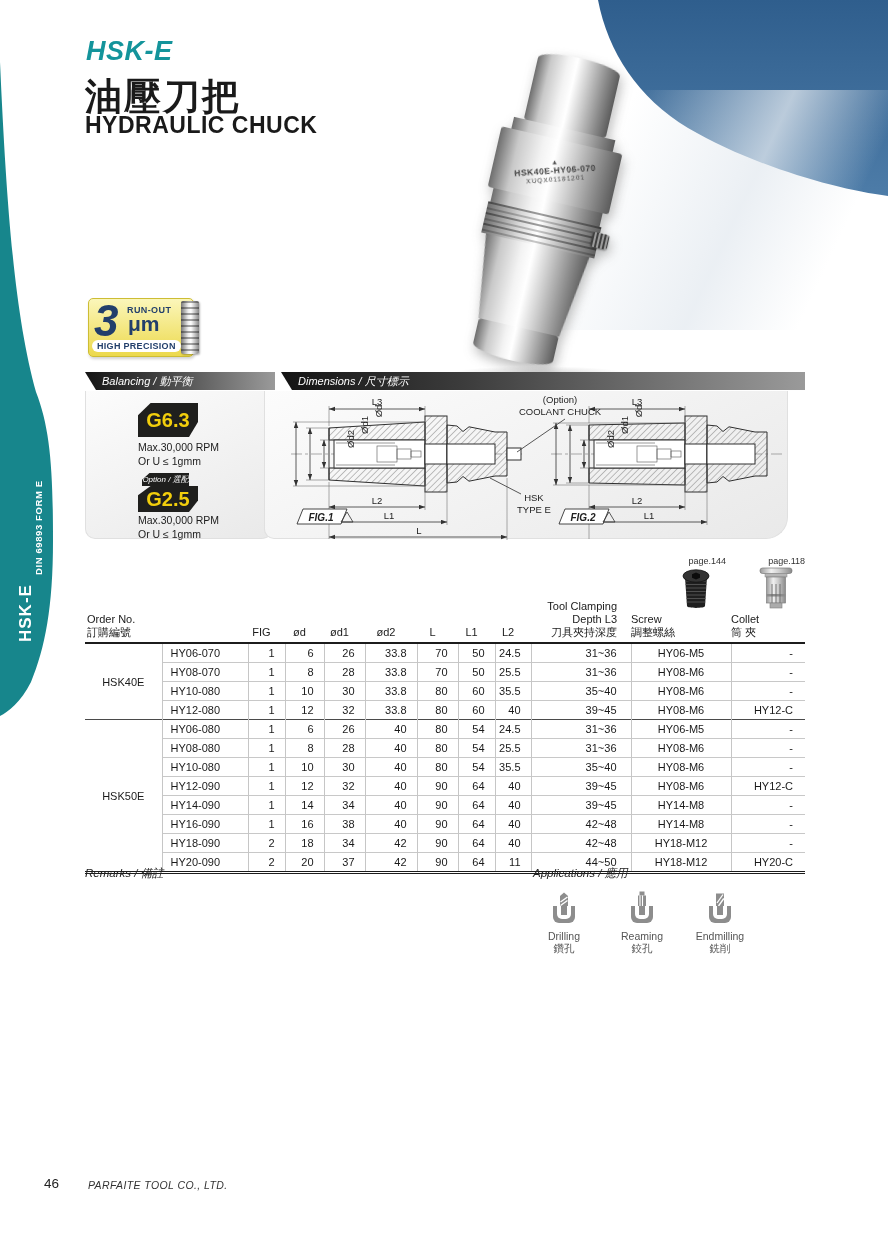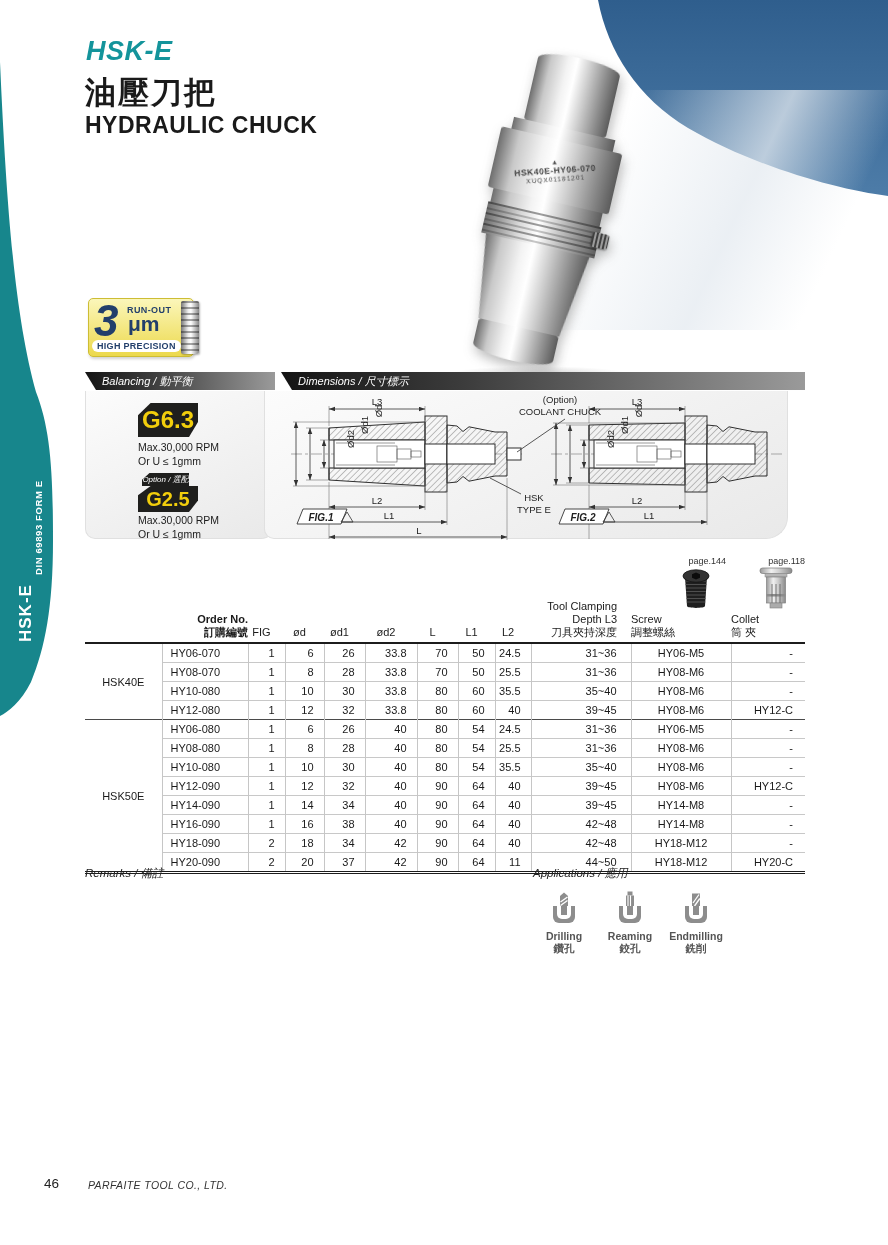--- a/index.html
+++ b/index.html
@@ -8,21 +8,21 @@
   .abs{position:absolute;}
 
   
   .sidebar-svg{left:0;top:0;width:60px;height:730px;}
   .v-text{position:absolute;transform-origin:0 0;transform:rotate(-90deg);white-space:nowrap;color:#fff;}
   .v-hsk{left:16px;top:642px;font-size:17px;font-weight:bold;letter-spacing:1px;}
   .v-din{left:33px;top:575px;font-size:9.5px;font-weight:bold;letter-spacing:.6px;}
 
   
   .series-title{left:86px;top:36px;font-size:27px;font-weight:bold;font-style:italic;color:#14949b;letter-spacing:.5px;}
-  .title-zh{left:85px;top:72px;font-size:31px;font-weight:bold;color:#1a1a1a;letter-spacing:2px;}
+  .title-zh{left:85px;top:72px;font-size:37px;font-weight:bold;color:#1a1a1a;letter-spacing:2px;}
   .title-en{left:85px;top:112px;font-size:23px;font-weight:bold;color:#1a1a1a;letter-spacing:.5px;}
 
   
   .blue-svg{left:538px;top:0;width:350px;height:215px;}
   .sheen{left:545px;top:90px;width:343px;height:240px;background:linear-gradient(115deg,rgba(230,236,242,.0) 20%,rgba(228,234,240,.75) 55%,rgba(255,255,255,0) 80%);}
   .chuck-wrap{left:430px;top:56px;width:260px;height:320px;}
   .chuck{position:absolute;left:50%;top:0;transform:translateX(-50%) rotate(13deg);transform-origin:50% 30%;
          display:flex;flex-direction:column;align-items:center;filter:drop-shadow(3px 5px 6px rgba(60,60,60,.35));}
   .metal{background:linear-gradient(90deg,#6e6e6e 0%,#c9c9c9 16%,#f3f3f3 36%,#ffffff 47%,#cfcfcf 63%,#8a8a8a 85%,#5c5c5c 100%);}
   .cap{width:84px;height:72px;border-radius:40px 40px 3px 3px/9px 9px 3px 3px;}
@@ -60,21 +60,21 @@
   .bar{height:18px;color:#fff;font-size:11px;font-style:italic;line-height:19px;padding-left:17px;box-sizing:border-box;
        background:linear-gradient(90deg,#141414,#3c3c3c 35%,#9a9a9a 100%);clip-path:polygon(0 0,100% 0,100% 100%,11px 100%);}
   .bal-bar{left:85px;top:372px;width:190px;}
   .dim-bar{left:281px;top:372px;width:524px;}
   .panel-body{background:linear-gradient(155deg,#fcfcfc,#e9e9e9);border:1px solid #e0e0e0;border-top:none;box-sizing:border-box;}
   .bal-body{left:85px;top:391px;width:190px;height:148px;border-radius:0 0 14px 10px;}
   .dim-body{left:264px;top:391px;width:524px;height:148px;border-radius:0 0 22px 10px;}
 
   .g-badge{position:absolute;left:52px;background:#1f1f1d;color:#f2ce0c;font-weight:bold;text-align:center;
            clip-path:polygon(21% 0,100% 0,100% 56%,85% 100%,0 100%,0 36%);}
-  .g63{top:12px;width:60px;height:34px;font-size:24px;line-height:34px;}
+  .g63{top:12px;width:60px;height:34px;font-size:20px;line-height:34px;}
   .g25{top:95px;width:60px;height:26px;font-size:20px;line-height:26px;}
   .opt-bar{position:absolute;left:56px;top:82px;width:47px;height:13px;background:#1f1f1d;color:#fff;
            font-size:8px;font-style:italic;line-height:13px;text-align:center;
            clip-path:polygon(16% 0,100% 0,100% 100%,0 100%,0 52%);}
   .g-cap{position:absolute;left:52px;font-size:10.5px;line-height:14px;color:#1c1c1c;}
   .cap1{top:49px;} .cap2{top:122px;}
 
   .fig-box{position:absolute;width:250px;height:152px;}
   .fig1-pos{left:12px;top:1px;} .fig2-pos{left:272px;top:1px;}
   .note{position:absolute;font-size:9.5px;line-height:11.5px;color:#222;}
@@ -85,42 +85,42 @@
   
   .ref{font-size:9px;color:#333;width:60px;text-align:right;}
   .ref-screw{left:666px;top:556px;} .ref-collet{left:745px;top:556px;}
   .hw{position:absolute;}
   .hw-screw{left:679px;top:568px;} .hw-collet{left:757px;top:566px;}
 
   
   .spec{left:85px;top:600px;width:720px;border-collapse:collapse;table-layout:fixed;
         font-size:11px;color:#1a1a1a;border-bottom:3px double #1c1c1c;}
   .spec th{font-weight:normal;vertical-align:bottom;padding:0 0 3px 0;line-height:13px;border-bottom:2px solid #1c1c1c;}
-  .spec .th-order{text-align:right;padding-left:2px;font-weight:bold;}
+  .spec .th-order{text-align:left;padding-left:2px;}
   .spec .thr{text-align:center;padding-right:10px;}
   .spec .th-depth{text-align:right;padding-right:14px;}
   .spec .th-c{text-align:left;}
   .spec td{height:18px;line-height:18px;padding:0;border-left:1px solid #c6c6c6;white-space:nowrap;overflow:hidden;}
   .spec td.group-cell{border-left:none;text-align:center;}
   .spec tbody tr + tr td{border-top:1px solid #c8c8c8;}
   .spec tbody tr.group-start td{border-top:1.5px solid #4a4a4a;}
   .spec td.c0{text-align:left;padding-left:8px;}
   .spec td.c1,.spec td.c2,.spec td.c3,.spec td.c4,.spec td.c5,.spec td.c6,.spec td.c7{text-align:right;padding-right:10px;}
   .spec td.c8{text-align:right;padding-right:14px;}
   .spec td.c9{text-align:center;}
   .spec td.c10{text-align:right;padding-right:12px;}
 
   
   .sec-head{font-size:11.5px;font-style:italic;color:#222;}
   .remarks{left:85px;top:866px;width:420px;}
   .remarks ul{list-style:none;margin:10px 0 0 0;padding:0;}
   .remarks li{font-size:11.5px;line-height:17px;color:#222;}
   .remarks li::before{content:"\2022";font-size:9px;margin-right:6px;position:relative;top:-1px;}
   .apps{left:533px;top:866px;width:260px;}
-  .apps-row{display:flex;gap:4px;margin-top:10px;font-weight:bold;}
+  .apps-row{display:flex;gap:16px;margin-top:10px;}
   .app{display:flex;flex-direction:column;align-items:center;width:62px;}
   .app .en{font-size:10.5px;color:#555;margin-top:3px;}
   .app .zh{font-size:10.5px;color:#555;}
 
   
   .pageno{left:44px;top:1176px;font-size:13.5px;color:#222;}
   .company{left:88px;top:1179px;font-size:10.5px;font-style:italic;color:#333;letter-spacing:.4px;}
 </style>
 </head>
 <body>

